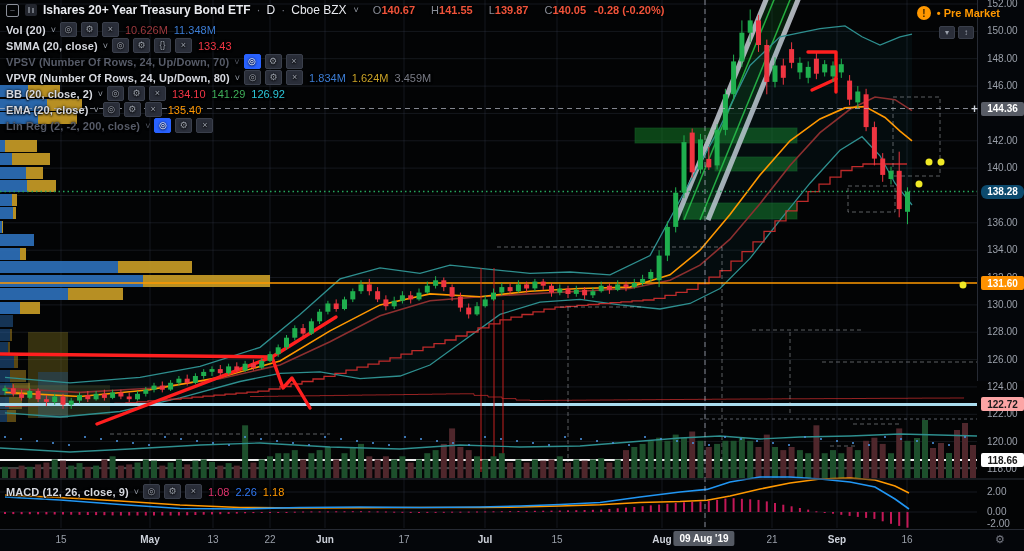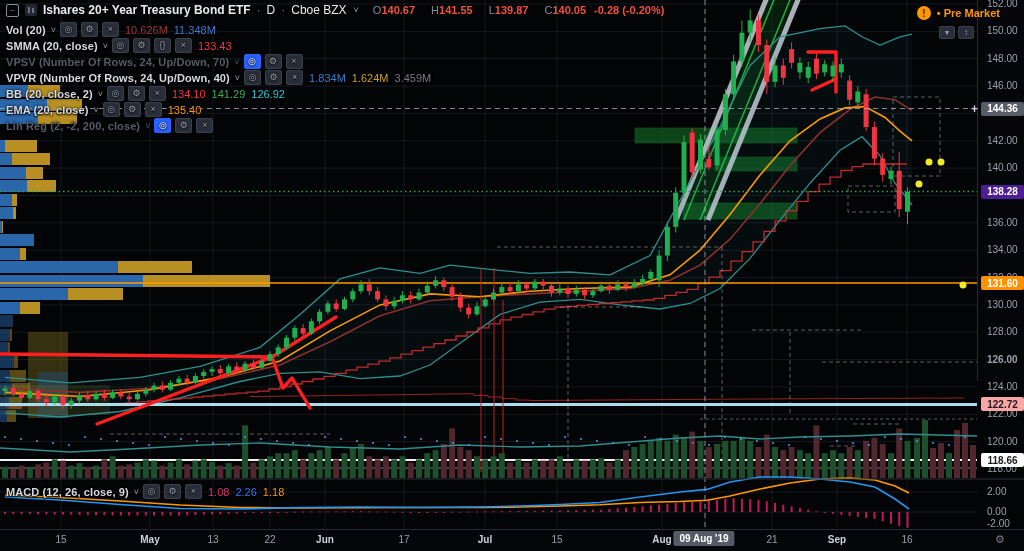--- a/index.html
+++ b/index.html
@@ -757,21 +757,21 @@
         <span class="lval" style="color: rgb(242, 54, 69);">133.43</span>
       </div>
       <div class="lrow dim" style="top: 52px;">
         <span class="lname">VPSV (Number Of Rows, 24, Up/Down, 70)</span>
         <span class="caret">˅</span>
         <span class="ibox active">◎</span>
         <span class="ibox">⚙</span>
         <span class="ibox">×</span>
       </div>
       <div class="lrow" style="top: 68px;">
-        <span class="lname">VPVR (Number Of Rows, 24, Up/Down, 40)</span>
+        <span class="lname">VPVR (Number Of Rows, 24, Up/Down, 80)</span>
         <span class="caret">˅</span>
         <span class="ibox">◎</span>
         <span class="ibox">⚙</span>
         <span class="ibox">×</span>
         <span class="lval" style="color: rgb(60, 125, 212);">1.834M</span>
         <span class="lval" style="color: rgb(201, 162, 39);">1.624M</span>
         <span class="lval" style="color: rgb(120, 123, 134);">3.459M</span>
       </div>
       <div class="lrow" style="top: 84px;">
         <span class="lname">BB (20, close, 2)</span>
@@ -825,30 +825,30 @@
       <span class="pax" style="top: 52.7px;">148.00</span>
       <span class="pax" style="top: 80.1px;">146.00</span>
       <span class="pax" style="top: 107.4px;">144.00</span>
       <span class="pax" style="top: 134.8px;">142.00</span>
       <span class="pax" style="top: 162.1px;">140.00</span>
       <span class="pax" style="top: 216.8px;">136.00</span>
       <span class="pax" style="top: 244.2px;">134.00</span>
       <span class="pax" style="top: 271.5px;">132.00</span>
       <span class="pax" style="top: 298.9px;">130.00</span>
       <span class="pax" style="top: 326.2px;">128.00</span>
-      <span class="pax" style="top: 353.6px; font-weight: bold;">126.00</span>
+      <span class="pax" style="top: 353.6px;">126.00</span>
       <span class="pax" style="top: 380.9px;">124.00</span>
       <span class="pax" style="top: 408.3px;">122.00</span>
       <span class="pax" style="top: 435.6px;">120.00</span>
       <span class="pax" style="top: 463px;">118.00</span>
       <span class="pax" style="top: 486px;">2.00</span>
       <span class="pax" style="top: 506px;">0.00</span>
       <span class="pax" style="top: 518px;">-2.00</span>
       <div class="paxbox" style="top: 101.5px; background: rgb(88, 92, 102); color: rgb(255, 255, 255);">144.36<span id="ch-plus">+</span></div>
-      <div class="paxbox" style="top: 184.6px; background: #4c1d95; color: rgb(255, 255, 255);">138.28</div>
+      <div class="paxbox" style="top: 184.6px; background: #0c4a6e; color: rgb(255, 255, 255); border-radius: 6px;">138.28</div>
       <div class="paxbox" style="top: 276px; background: rgb(255, 145, 0); color: rgb(255, 255, 255);">131.60</div>
       <div class="paxbox" style="top: 397.4px; background: #fca5a5; color: rgb(26, 26, 26);">122.72</div>
       <div class="paxbox" style="top: 453px; background: #ffffff; color: rgb(26, 26, 26);">118.66</div>
     </div>
   <div id="time-axis">
       <span class="tax" style="left: 61px;">15</span>
       <span class="tax m" style="left: 150px;">May</span>
       <span class="tax" style="left: 213px;">13</span>
       <span class="tax" style="left: 270px;">22</span>
       <span class="tax m" style="left: 325px;">Jun</span>

